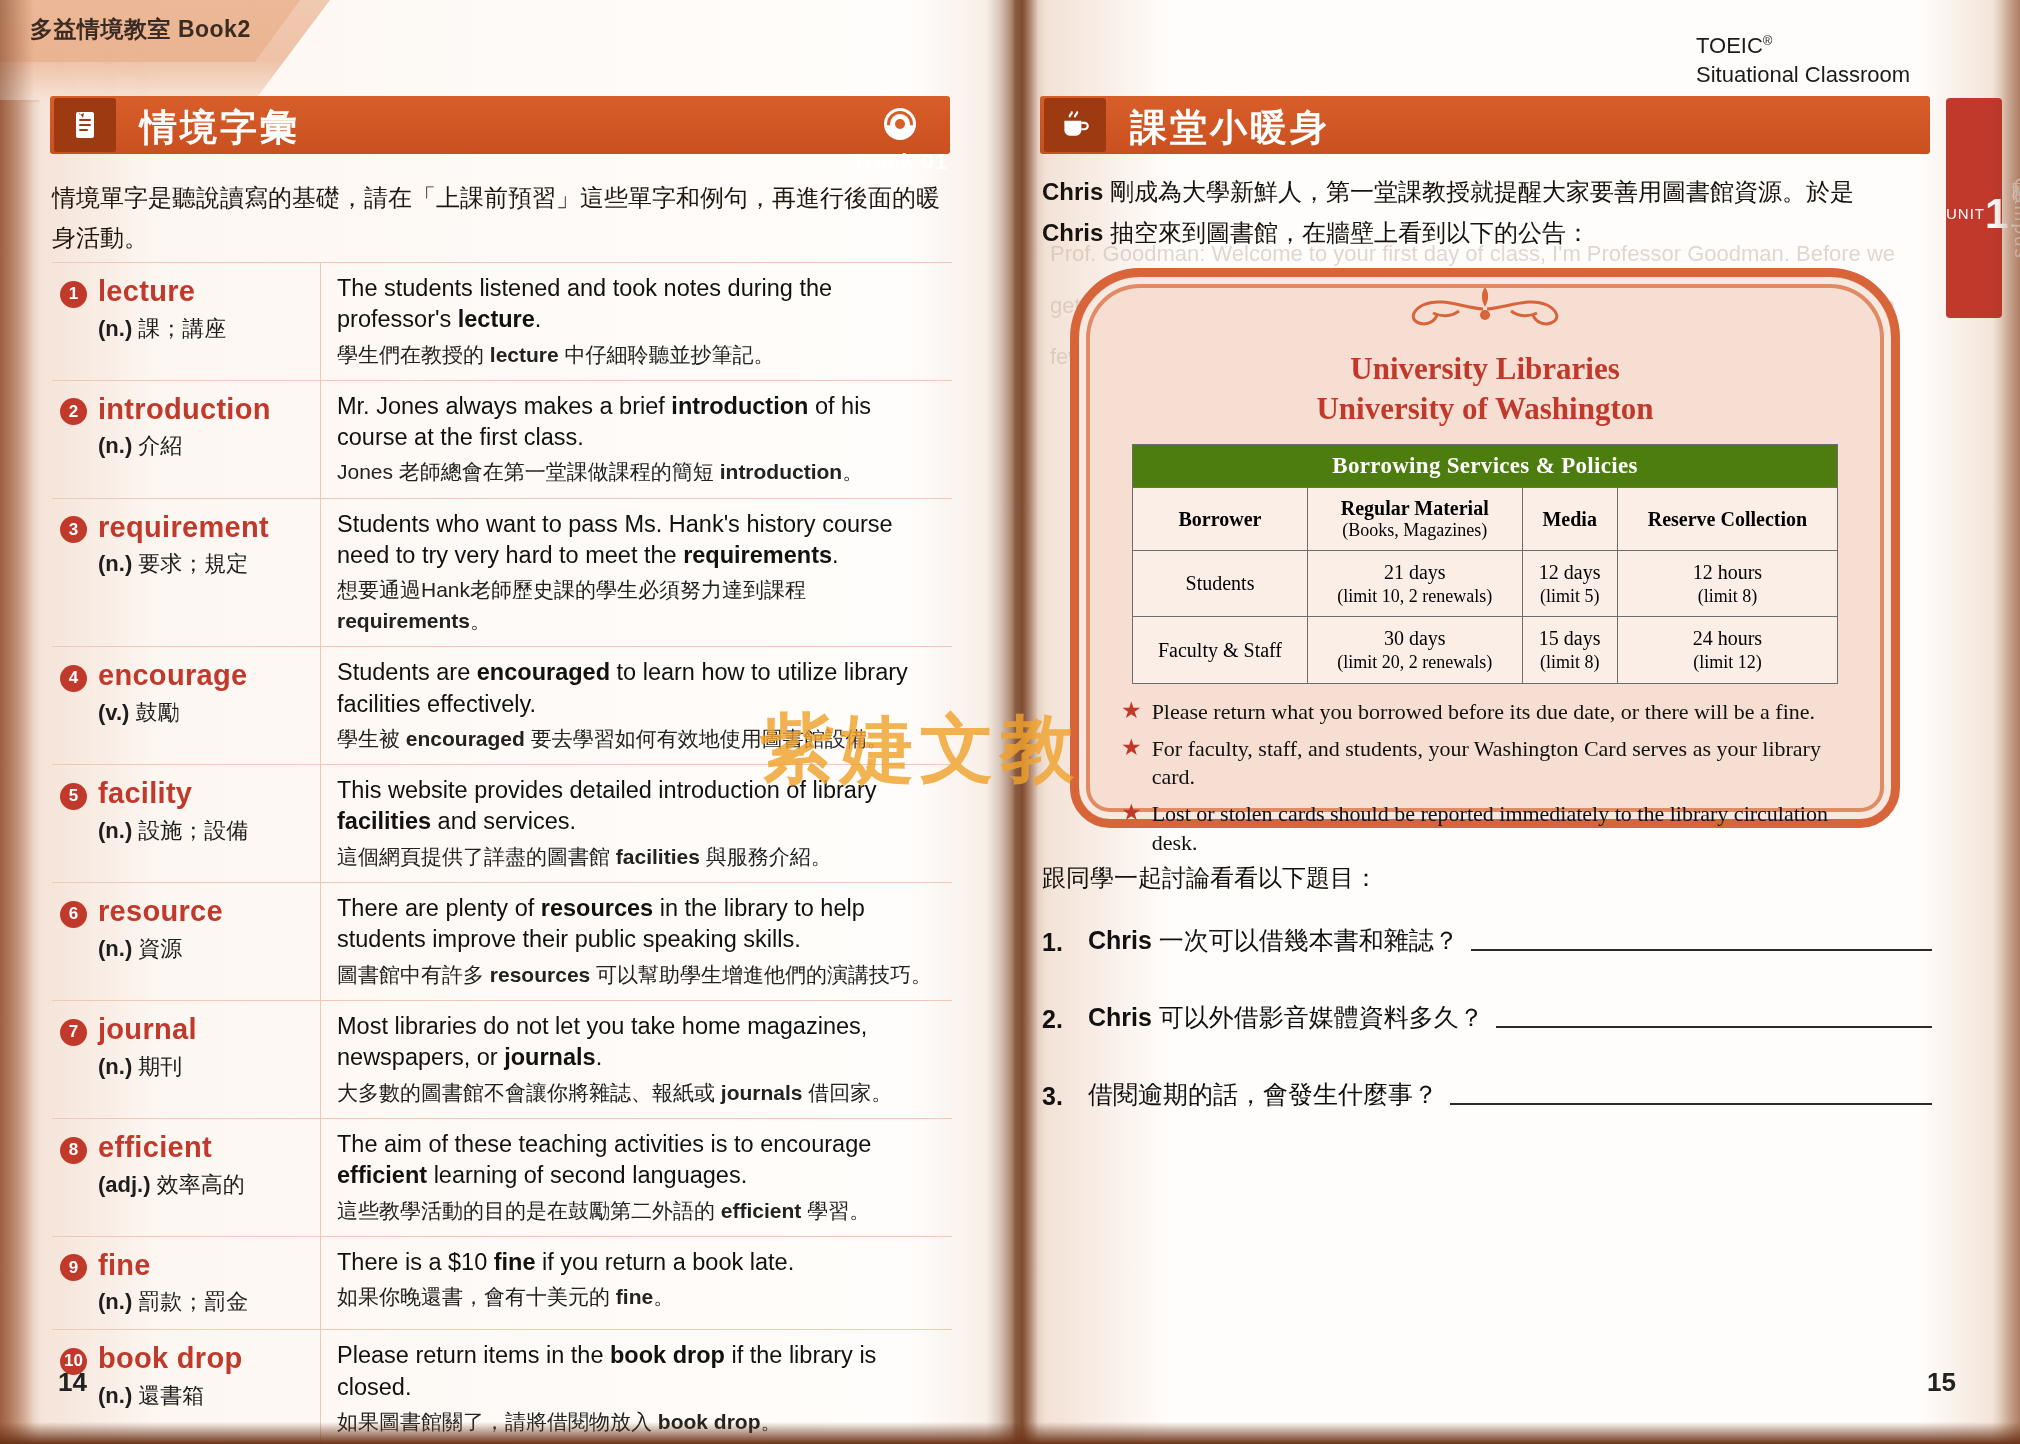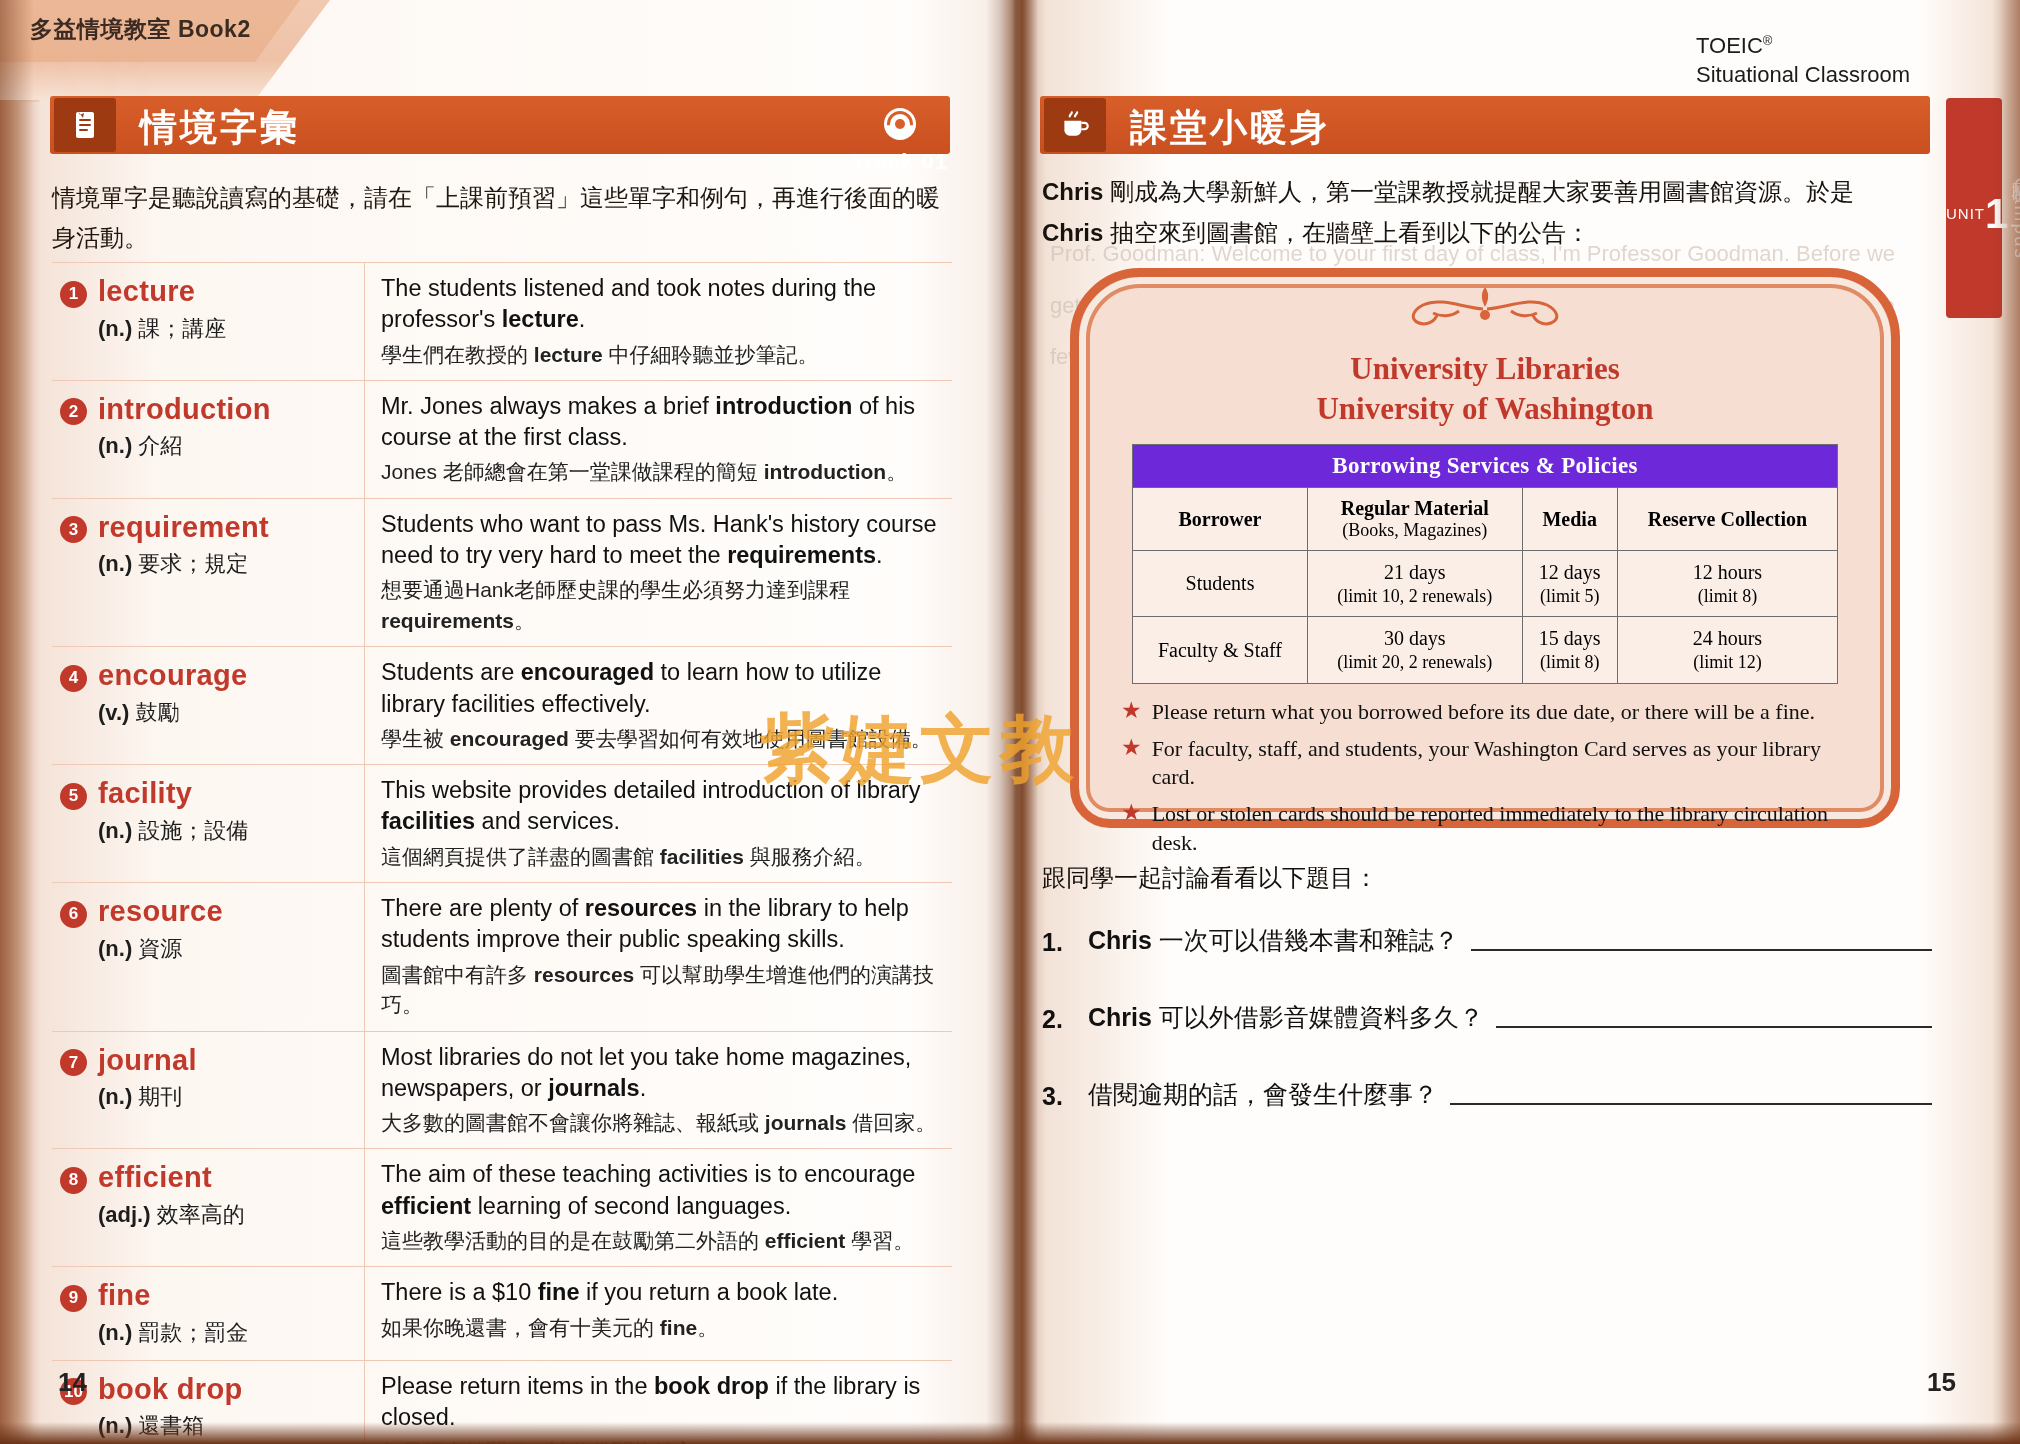--- a/index.html
+++ b/index.html
@@ -64,21 +64,21 @@
   .vleft{width:268px;padding:12px 10px 12px 8px;box-sizing:border-box;}
   .vword{display:flex;align-items:baseline;gap:11px;}
   .num{
     width:27px;height:27px;border-radius:50%;background:#c0392b;color:#fff;font-size:17px;
     display:inline-flex;align-items:center;justify-content:center;flex:none;font-weight:bold;
     transform:translateY(-2px);
   }
   .eng{font-size:29px;color:#c0392b;font-weight:bold;letter-spacing:.3px;}
   .pos{margin-left:38px;margin-top:4px;font-size:22px;color:#1d1d1d;}
   .pos b{font-weight:bold;}
-  .vright{flex:1;padding:10px 4px 10px 16px;border-left:1.5px solid #f0c9b4;box-sizing:border-box;margin-left:44px;}
+  .vright{flex:1;padding:10px 4px 10px 16px;border-left:1.5px solid #f0c9b4;box-sizing:border-box;}
   .sen-en{font-size:23.5px;line-height:1.33;color:#111;}
   .sen-en b{font-weight:bold;}
   .sen-zh{font-size:21px;line-height:1.45;color:#222;margin-top:4px;}
   .sen-zh b{font-weight:bold;}
   .pg-num-l{position:absolute;left:58px;bottom:46px;font-size:26px;font-weight:bold;color:#222;}
   
   .page-right{position:absolute;left:1010px;top:0;width:1010px;height:1444px;}
   .toeic-top{position:absolute;right:110px;top:32px;text-align:left;font-size:22px;color:#1b1b1b;line-height:1.3;}
   .toeic-top sup{font-size:13px;}
   .unit-tab{
@@ -110,21 +110,21 @@
     box-shadow:inset 0 0 0 7px #f8e9e0, inset 0 0 0 11px #e08b63;
     box-sizing:border-box;padding:14px 26px;
   }
   .plaque:before{
     content:"";position:absolute;left:-9px;right:-9px;top:-9px;height:120px;
     border-radius:70px 70px 0 0;pointer-events:none;
   }
   .orn{position:absolute;left:50%;top:4px;transform:translateX(-50%);}
   .plq-title{margin-top:58px;text-align:center;font-size:31px;line-height:1.28;color:#c0392b;font-weight:bold;font-family:"Liberation Serif",serif;}
   table.pol{width:706px;margin:16px auto 0;border-collapse:collapse;background:#fbeee7;}
-  table.pol th.band{background:#6d28d9;color:#fff;font-size:23px;padding:8px 4px;letter-spacing:.3px;}
+  table.pol th.band{background:#4d7c0f;color:#fff;font-size:23px;padding:8px 4px;letter-spacing:.3px;}
   table.pol th,table.pol td{border:1.5px solid #6d6d6d;text-align:center;font-family:"Liberation Serif",serif;}
   table.pol th.h{font-size:20px;padding:8px 6px;font-weight:bold;line-height:1.2;}
   table.pol th.h small{font-weight:normal;font-size:18px;display:block;}
   table.pol td{font-size:20px;padding:9px 6px;line-height:1.25;}
   table.pol td small{display:block;font-size:18px;}
   .bullets{margin:14px 10px 0 16px;}
   .bullet{display:flex;gap:10px;margin-bottom:9px;font-size:22px;line-height:1.28;color:#111;font-family:"Liberation Serif",serif;}
   .star{color:#c0392b;font-size:23px;line-height:1.1;flex:none;}
   .q-lead{position:absolute;left:32px;top:862px;font-size:24px;color:#15100c;}
   .qs{position:absolute;left:32px;top:908px;width:890px;}

